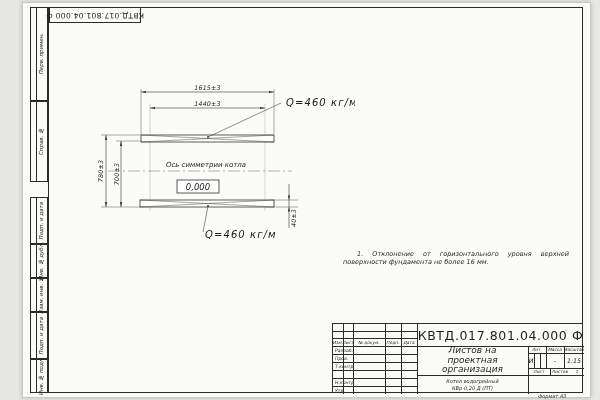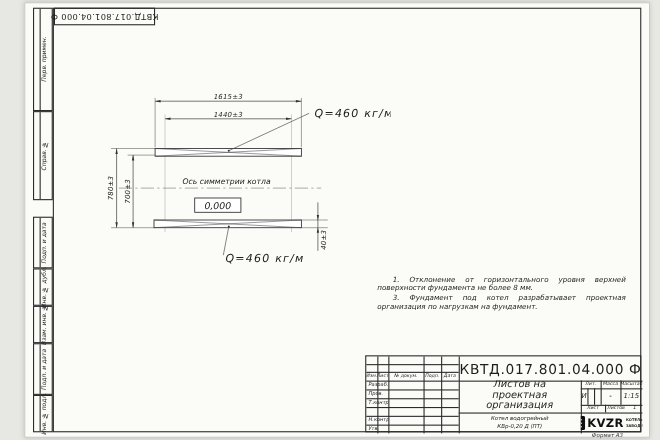--- a/index.html
+++ b/index.html
@@ -137,22 +137,21 @@
 
   <line x1="123" y1="57" x2="196" y2="23" stroke="#444" stroke-width="0.6"></line>
   <circle cx="123" cy="57" r="0.9" fill="#333"></circle>
   <text class="qt" x="201" y="26" text-anchor="start">Q=460 кг/м</text>
   <line x1="118" y1="152" x2="123" y2="126" stroke="#444" stroke-width="0.6"></line>
   <circle cx="123" cy="126" r="0.9" fill="#333"></circle>
   <text class="qt" x="120" y="158" text-anchor="start">Q=460 кг/м</text>
 </svg>
 
 <div id="notes" class="abs">
-  <p>1. Отклонение от горизонтального уровня верхней поверхности фундамента не более 8 мм.</p>
-  <p>3. Фундамент под котел разрабатывает проектная организация по нагрузкам на фундамент.</p>
+  <p>1. Отклонение от горизонтального уровня верхней поверхности фундамента не более 16 мм.</p>
 </div>
 
 <div id="tb" class="abs">
 
   <div class="vl" style="left:10px;top:0;height:70px;"></div>
   <div class="vl" style="left:20px;top:0;height:70px;"></div>
   <div class="vl" style="left:52px;top:0;height:70px;"></div>
   <div class="vl" style="left:68px;top:0;height:70px;"></div>
   <div class="vl" style="left:84px;top:0;height:70px;"></div>
   <div class="hl" style="left:0;top:7px;width:84px;"></div>
@@ -210,28 +209,15 @@
   <div class="tcell tiny" style="left:213px;top:22px;width:18px;height:7px;">Масса</div>
   <div class="tcell tiny" style="left:231px;top:22px;width:20px;height:7px;">Масштаб</div>
   <div class="tcell val" style="left:195px;top:29px;width:6px;height:15px;">И</div>
   <div class="tcell val" style="left:213px;top:29px;width:18px;height:15px;">-</div>
   <div class="tcell val" style="left:231px;top:29px;width:20px;height:15px;">1:15</div>
 
   <div class="tcell tiny" style="left:195px;top:44px;width:22px;height:7px;">Лист</div>
   <div class="tcell tiny" style="left:217px;top:44px;width:20px;height:7px;">Листов</div>
   <div class="tcell tiny" style="left:237px;top:44px;width:14px;height:7px;">1</div>
 
-  <div class="tcell" style="left:195px;top:51px;width:56px;height:19px;">
-    <div id="logo">
-      <svg width="13" height="13" viewBox="0 0 13 13">
-        <rect x="0" y="0" width="13" height="13" rx="2" fill="#101010"></rect>
-        <path d="M3.2,2 L9.8,3.6 L3.2,5.2 L9.8,6.8 L3.2,8.4 L9.8,10 L3.2,11.6" fill="none" stroke="#ffffff" stroke-width="1"></path>
-      </svg>
-      <span id="logoKVZR">KVZR</span>
-      <span class="logosub">
-        <div>КОТЕЛЬНЫЙ</div>
-        <div>ЗАВОД РЭП</div>
-      </span>
-    </div>
-  </div>
 </div>
 
 <div id="format" class="abs">Формат А3</div>
 
 </body></html>

